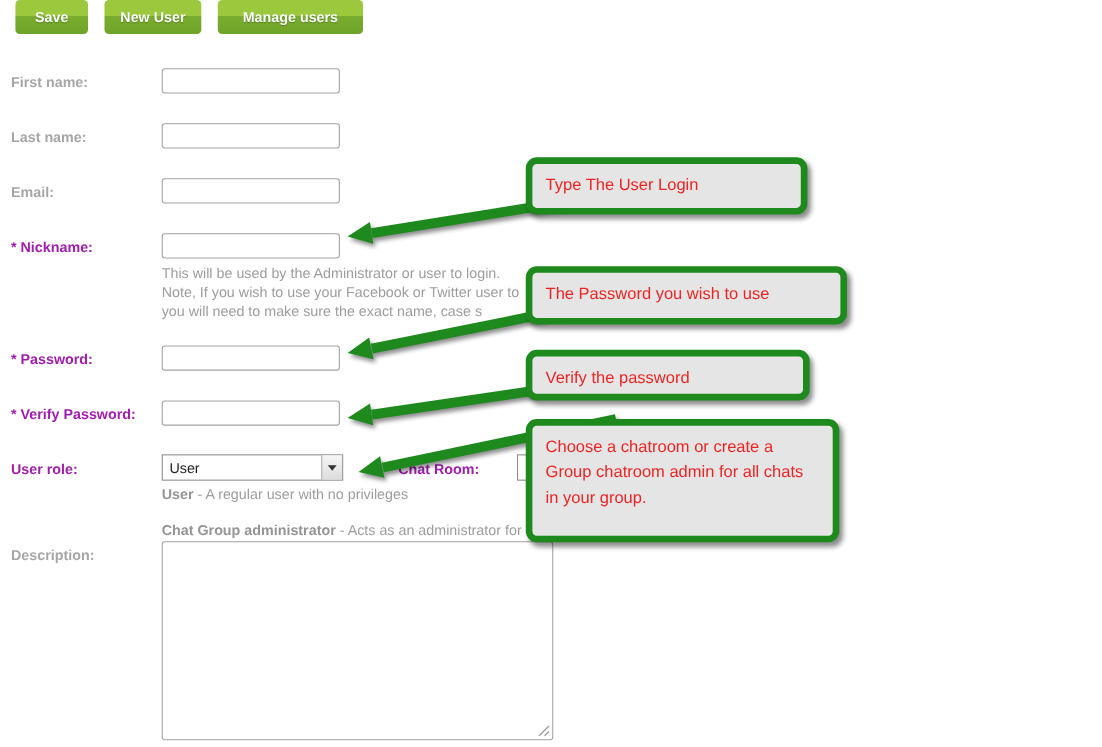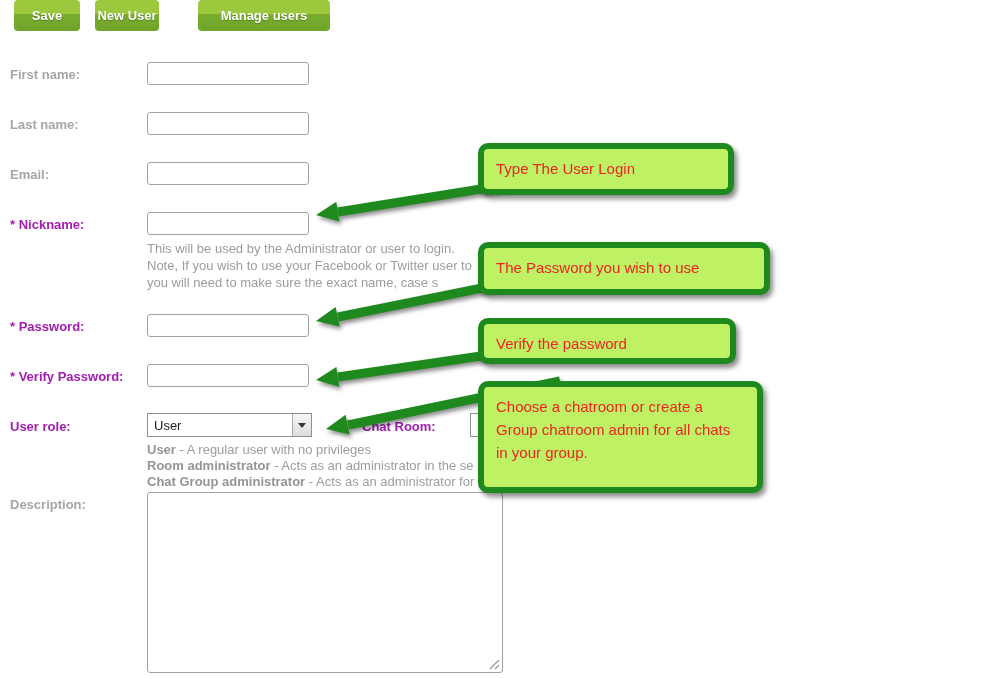--- a/index.html
+++ b/index.html
@@ -16,21 +16,21 @@
   .tb-btn {
     position: absolute; top: 0; height: 31px;
     border: none; border-radius: 4px;
     background: linear-gradient(to bottom, #9cc83e 0%, #9cc83e 46%, #78ad2e 46%, #6fa42a 100%);
     color: #fff; font-weight: bold; font-size: 13px;
     font-family: "Liberation Sans", sans-serif;
     text-shadow: 0 1px 1px rgba(0,0,0,0.25);
     cursor: pointer; z-index: 2;
   }
   .btn-save   { left: 14px;  width: 66px; }
-  .btn-new    { left: 95px;  width: 64px; }
+  .btn-new    { left: 95px;  width: 88px; }
   .btn-manage { left: 198px; width: 132px; }
 
   
   .form-layer { position: absolute; inset: 0; z-index: 1; }
   .lbl {
     position: absolute; left: 10px;
     font-size: 13px; font-weight: bold; color: #a6a6a6;
     white-space: nowrap;
   }
   .lbl.req { color: #a21caf; }
@@ -78,21 +78,21 @@
 
   
   .arrows { position: absolute; left: 0; top: 0; z-index: 5; pointer-events: none; }
   .arrow { filter: drop-shadow(2px 3px 2px rgba(0,0,0,0.45)); }
   .arrow .shaft { stroke: #1e8a1e; stroke-width: 9; fill: none; }
   .arrow .head  { fill: #1e8a1e; }
 
   
   .callout {
     position: absolute; z-index: 10;
-    background: #bef264; border: 6px solid #1e8a1e; border-radius: 10px;
+    background: #e5e5e5; border: 6px solid #1e8a1e; border-radius: 10px;
     box-shadow: 3px 4px 5px rgba(0,0,0,0.45);
   }
   .callout-text {
     color: #ee2424; font-size: 15px; line-height: 23px;
     padding: 8px 12px;
   }
   .c1 { left: 478px; top: 143px; width: 256px; height: 52px; }
   .c2 { left: 478px; top: 242px; width: 292px; height: 53px; }
   .c3 { left: 478px; top: 318px; width: 258px; height: 46px; }
   .c4 { left: 478px; top: 381px; width: 285px; height: 112px; }
@@ -140,21 +140,20 @@
 
     <span class="lbl req" style="top:419px; left:362px">Chat Room:</span>
     <div class="select chatroom">
       <span></span>
       <span class="select-btn">
           <span class="tri-down"></span>
         </span>
     </div>
 
     <span class="help" style="top:442px"><b>User</b><span> - A regular user with no privileges</span></span>
-    <span class="help" style="top:458px"><b>Room administrator</b><span> - Acts as an administrator in the se</span></span>
     <span class="help" style="top:474px"><b>Chat Group administrator</b><span> - Acts as an administrator for</span></span>
 
     <span class="lbl" style="top:497px">Description:</span>
     <textarea class="txtarea" style=""></textarea>
     <svg class="grip" width="12" height="12">
       <line x1="11" y1="2" x2="2" y2="11" stroke="#999" stroke-width="1.2"></line>
       <line x1="11" y1="7" x2="7" y2="11" stroke="#999" stroke-width="1.2"></line>
     </svg>
   </div>
 

